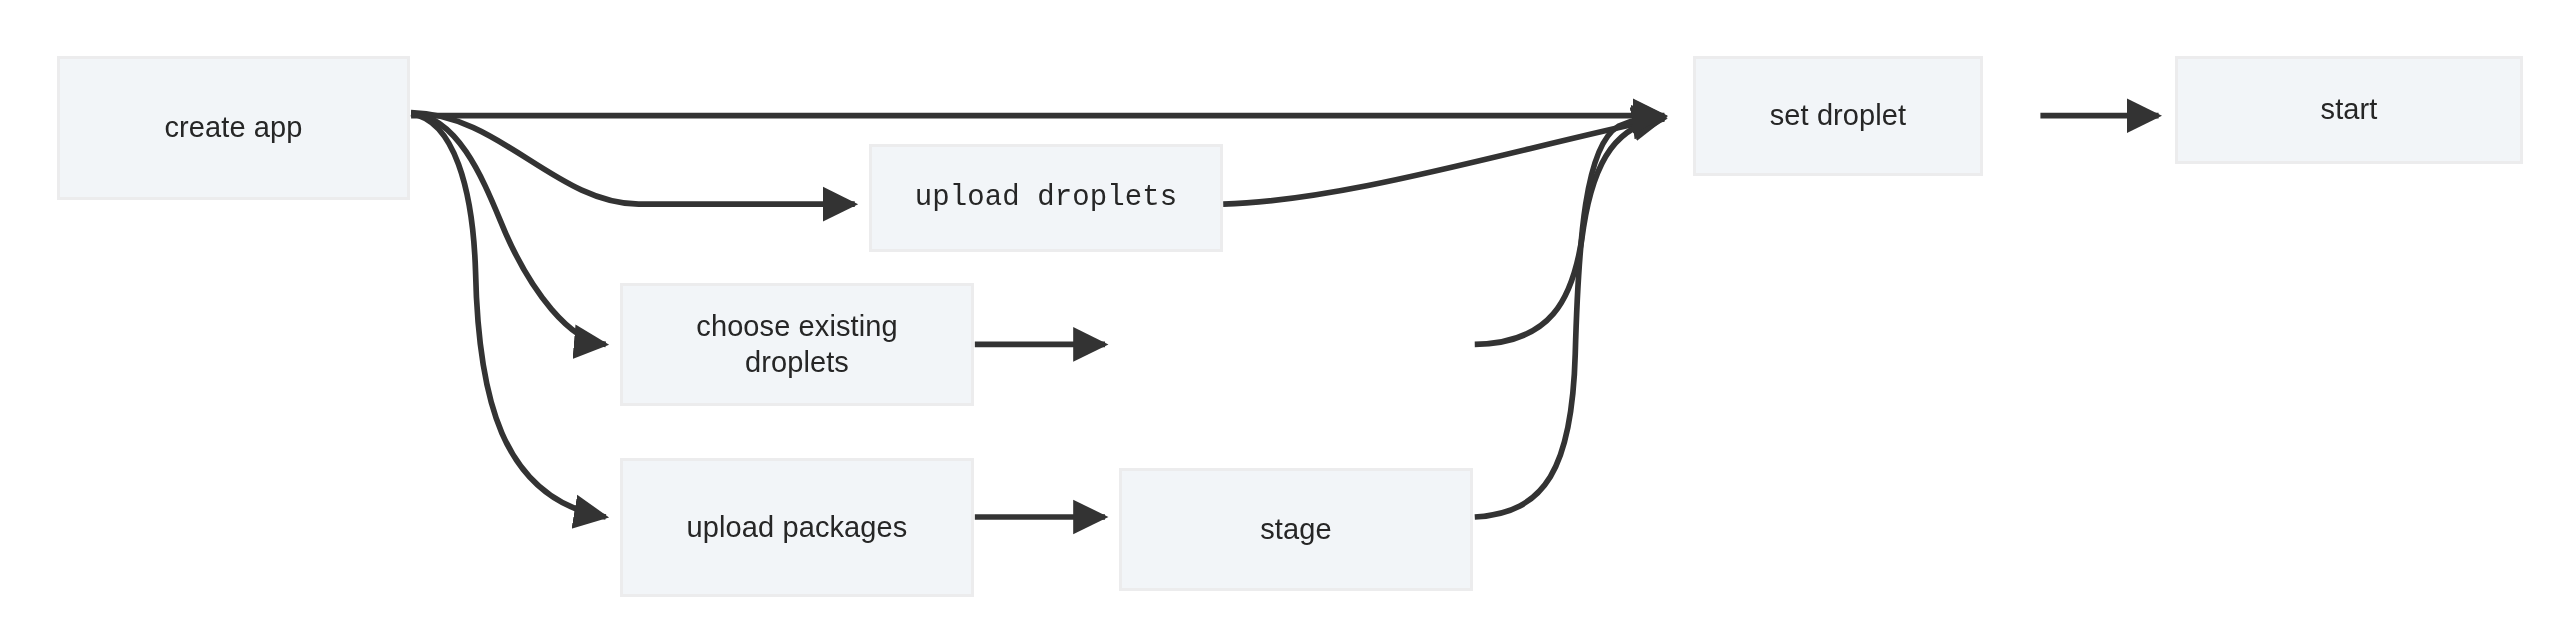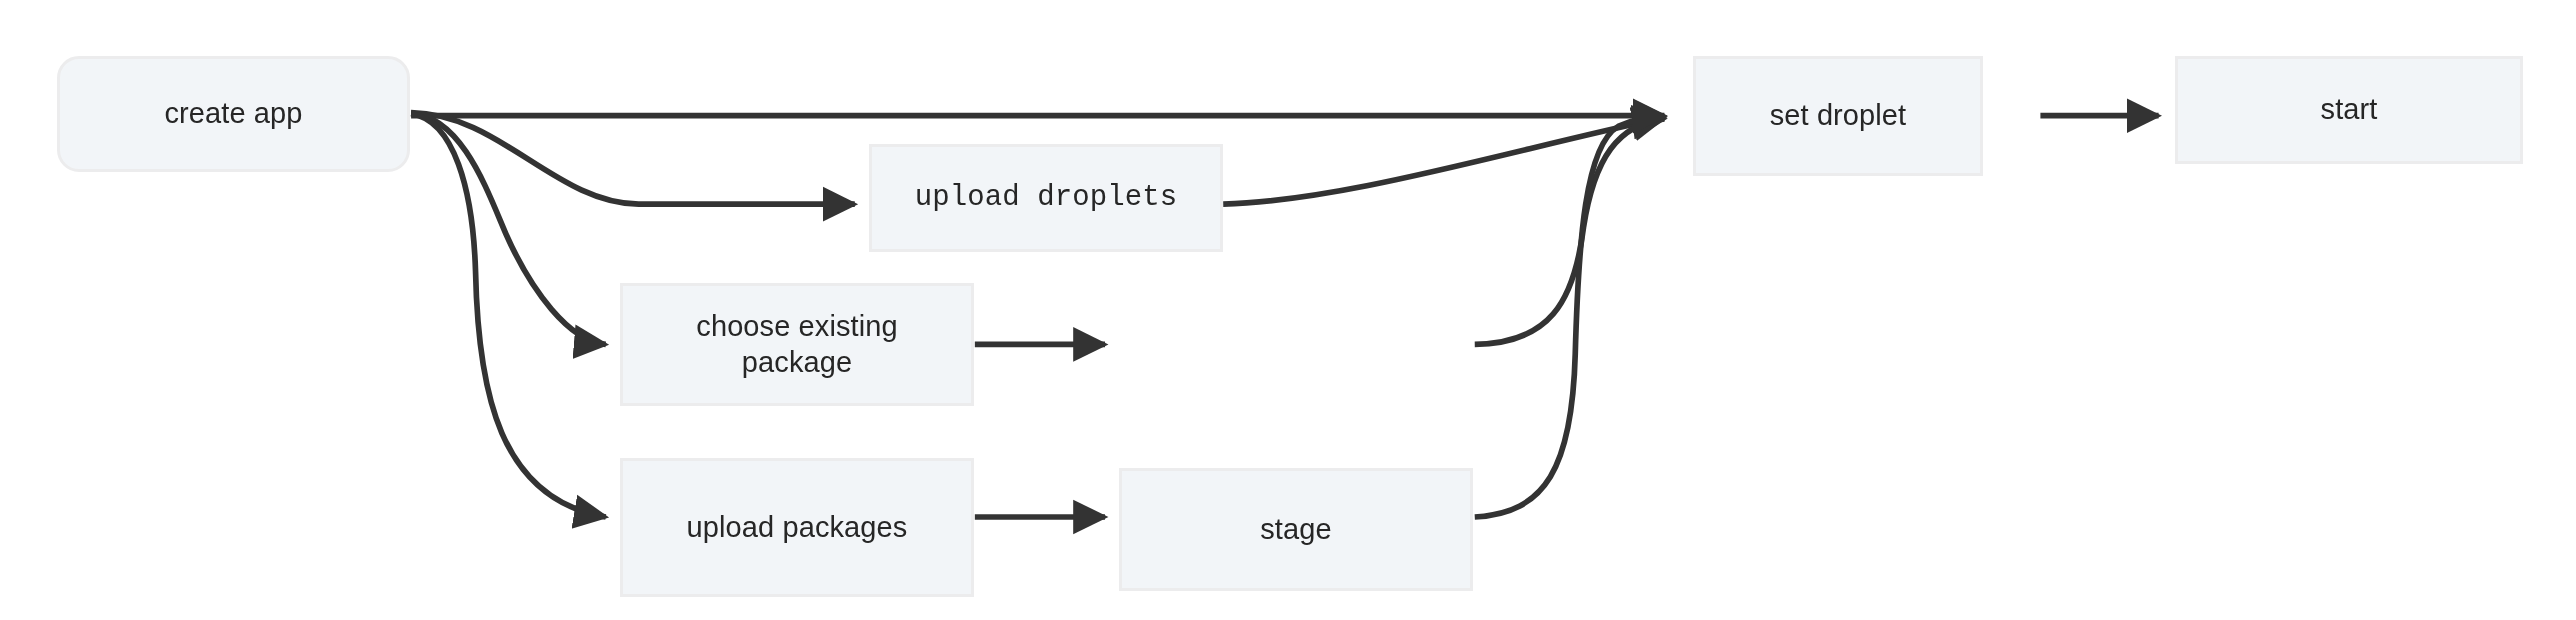--- a/index.html
+++ b/index.html
@@ -71,31 +71,31 @@
 
     <path d="M 2333,545 C 2450,543 2490,480 2505,360 C 2522,250 2560,196 2633,188" fill="none" stroke="#333333" stroke-width="9" marker-end="url(#arrowhead)"></path>
 
     <path d="M 1542,818 L 1748,818" fill="none" stroke="#333333" stroke-width="9" marker-end="url(#arrowhead)"></path>
 
     <path d="M 2333,818 C 2445,812 2487,740 2492,560 C 2497,380 2508,230 2560,200 C 2585,188 2610,184 2633,184" fill="none" stroke="#333333" stroke-width="9" marker-end="url(#arrowhead)"></path>
 
     <path d="M 3228,183 L 3415,183" fill="none" stroke="#333333" stroke-width="9" marker-end="url(#arrowhead)"></path>
   </svg>
 
-  <div class="node" style="left:57px; top:56px; width:353px; height:116px;border-radius:22px;">
+  <div class="node" style="left:57px; top:56px; width:353px; height:144px;">
     <span class="node-label">create app</span>
   </div>
 
   <div class="node" style="left:869px; top:144px; width:354px; height:108px;font-family:Liberation Mono, monospace;">
     <span class="node-label">upload droplets</span>
   </div>
 
   <div class="node" style="left:620px; top:283px; width:354px; height:123px;">
     <span class="node-label">choose existing
-package</span>
+droplets</span>
   </div>
 
 
   <div class="node" style="left:620px; top:458px; width:354px; height:139px;">
     <span class="node-label">upload packages</span>
   </div>
 
   <div class="node" style="left:1119px; top:468px; width:354px; height:123px;">
     <span class="node-label">stage</span>
   </div>

